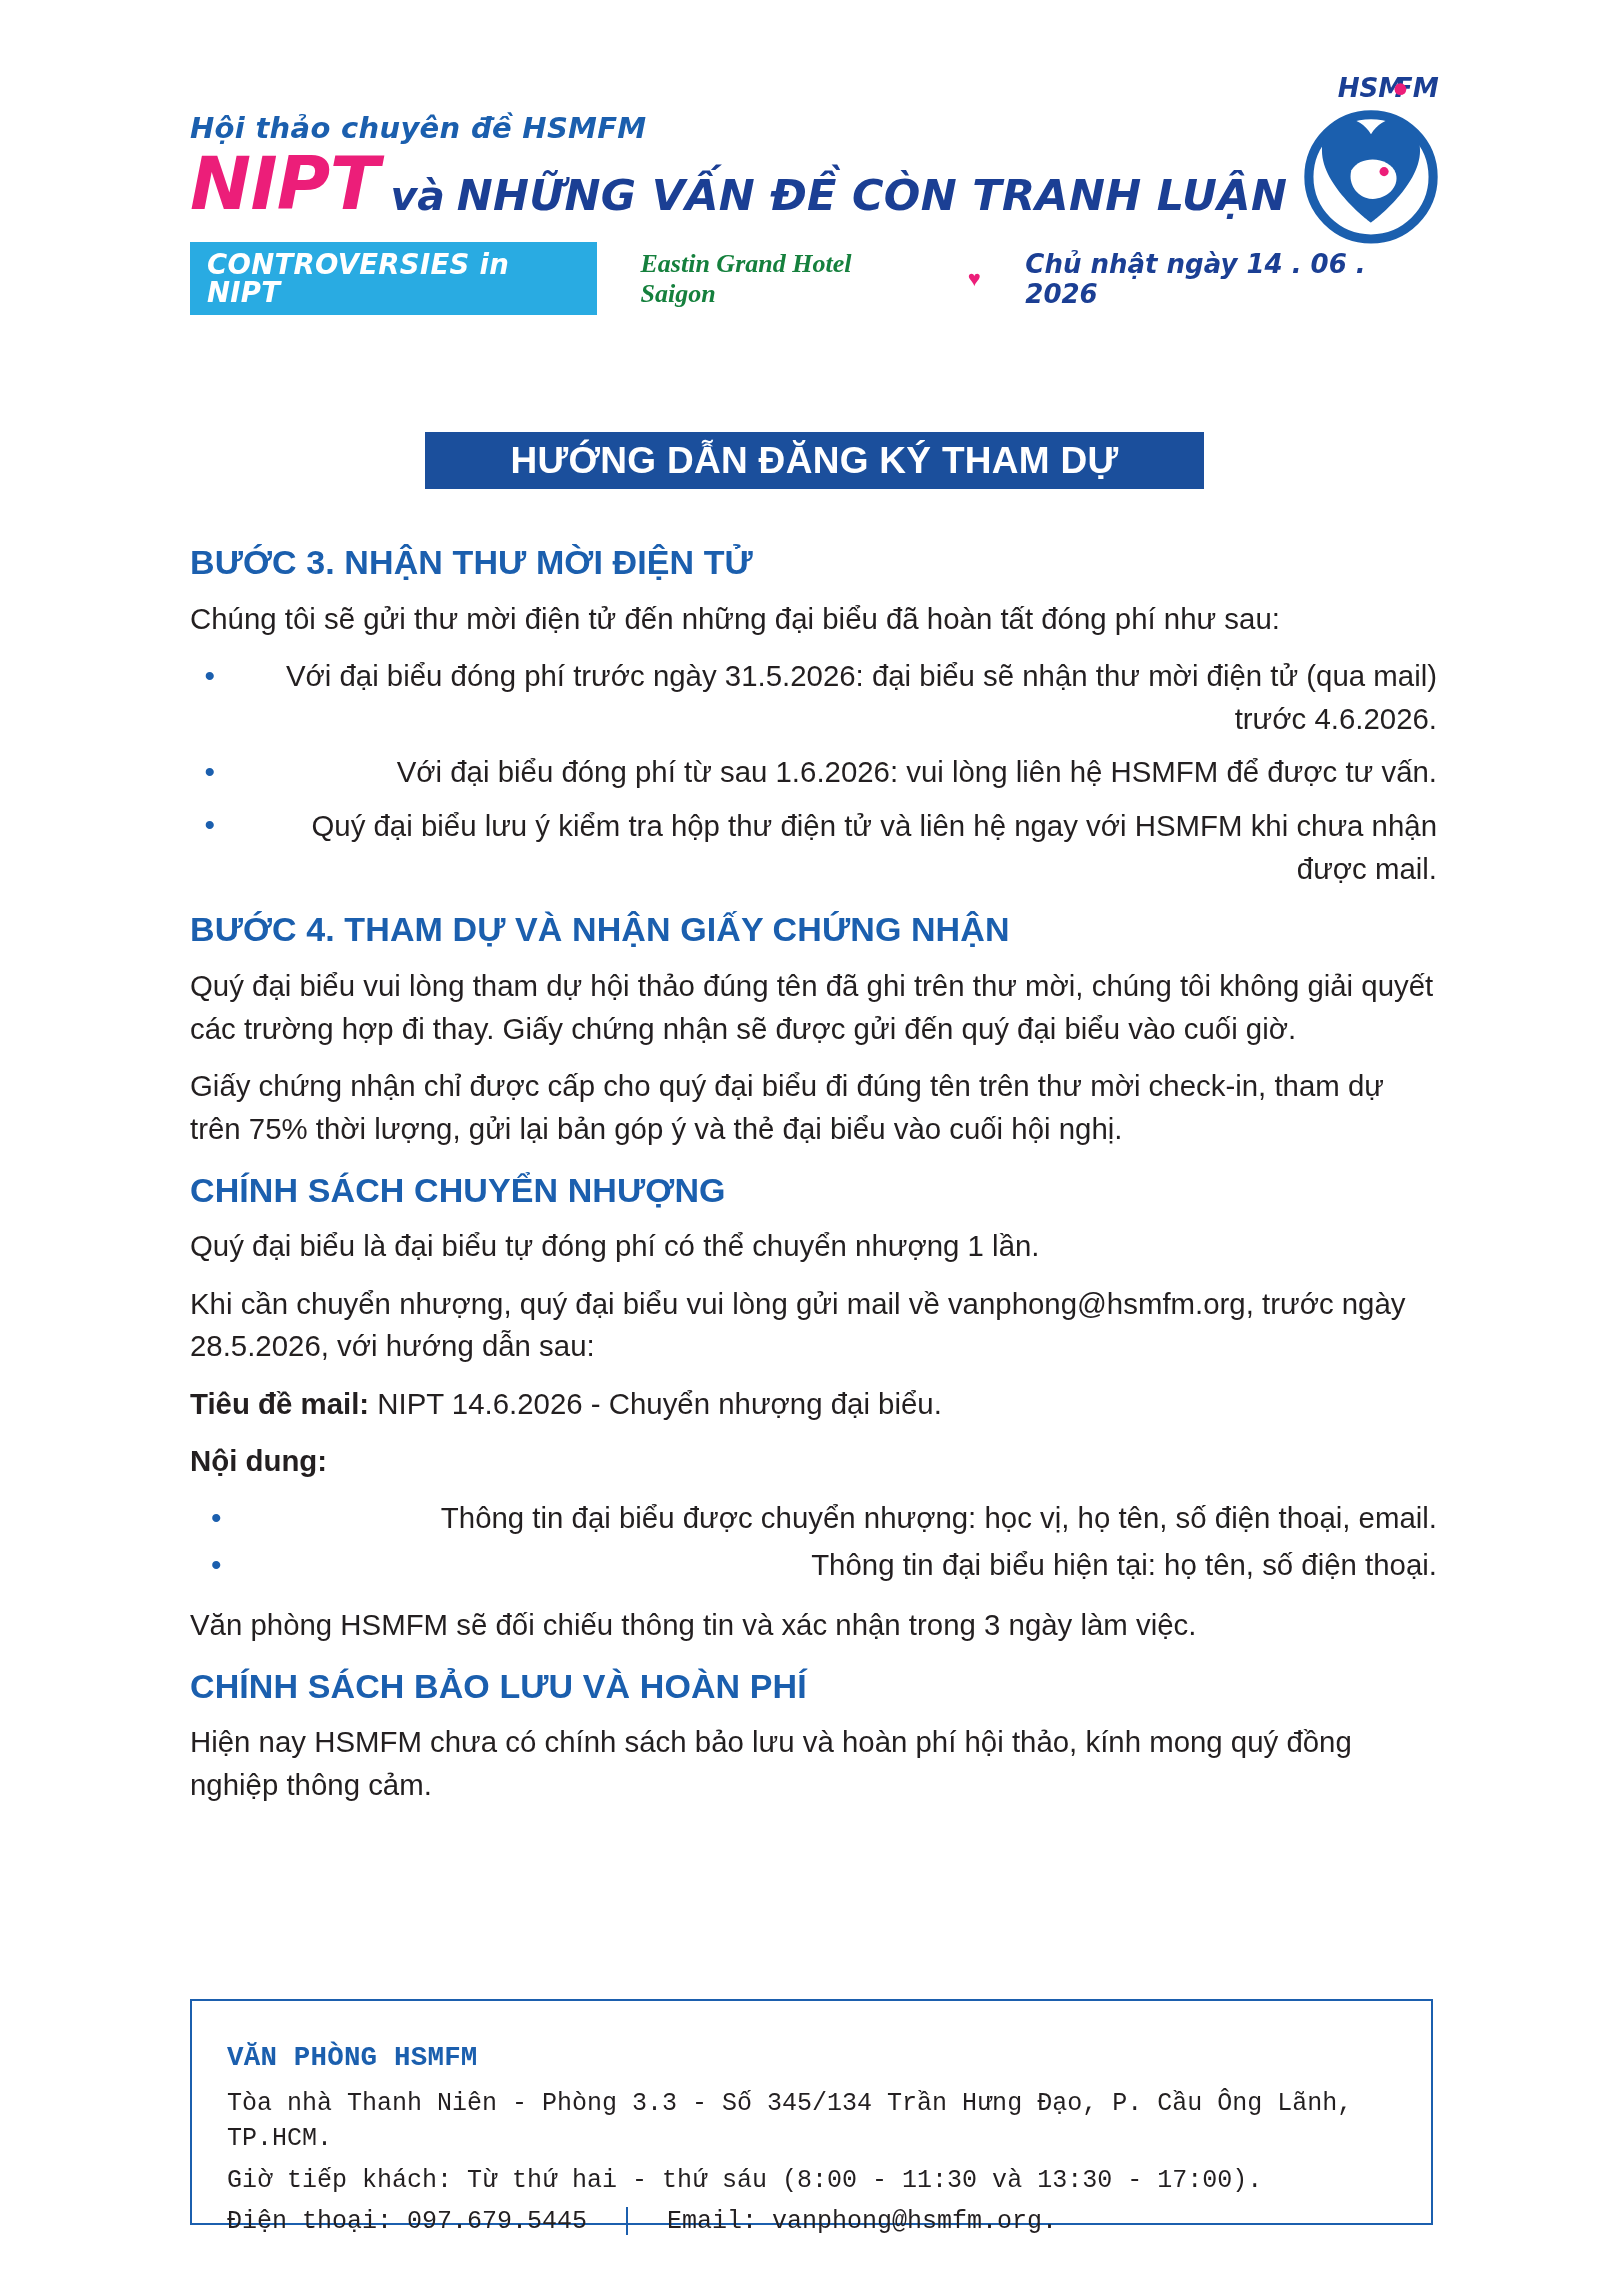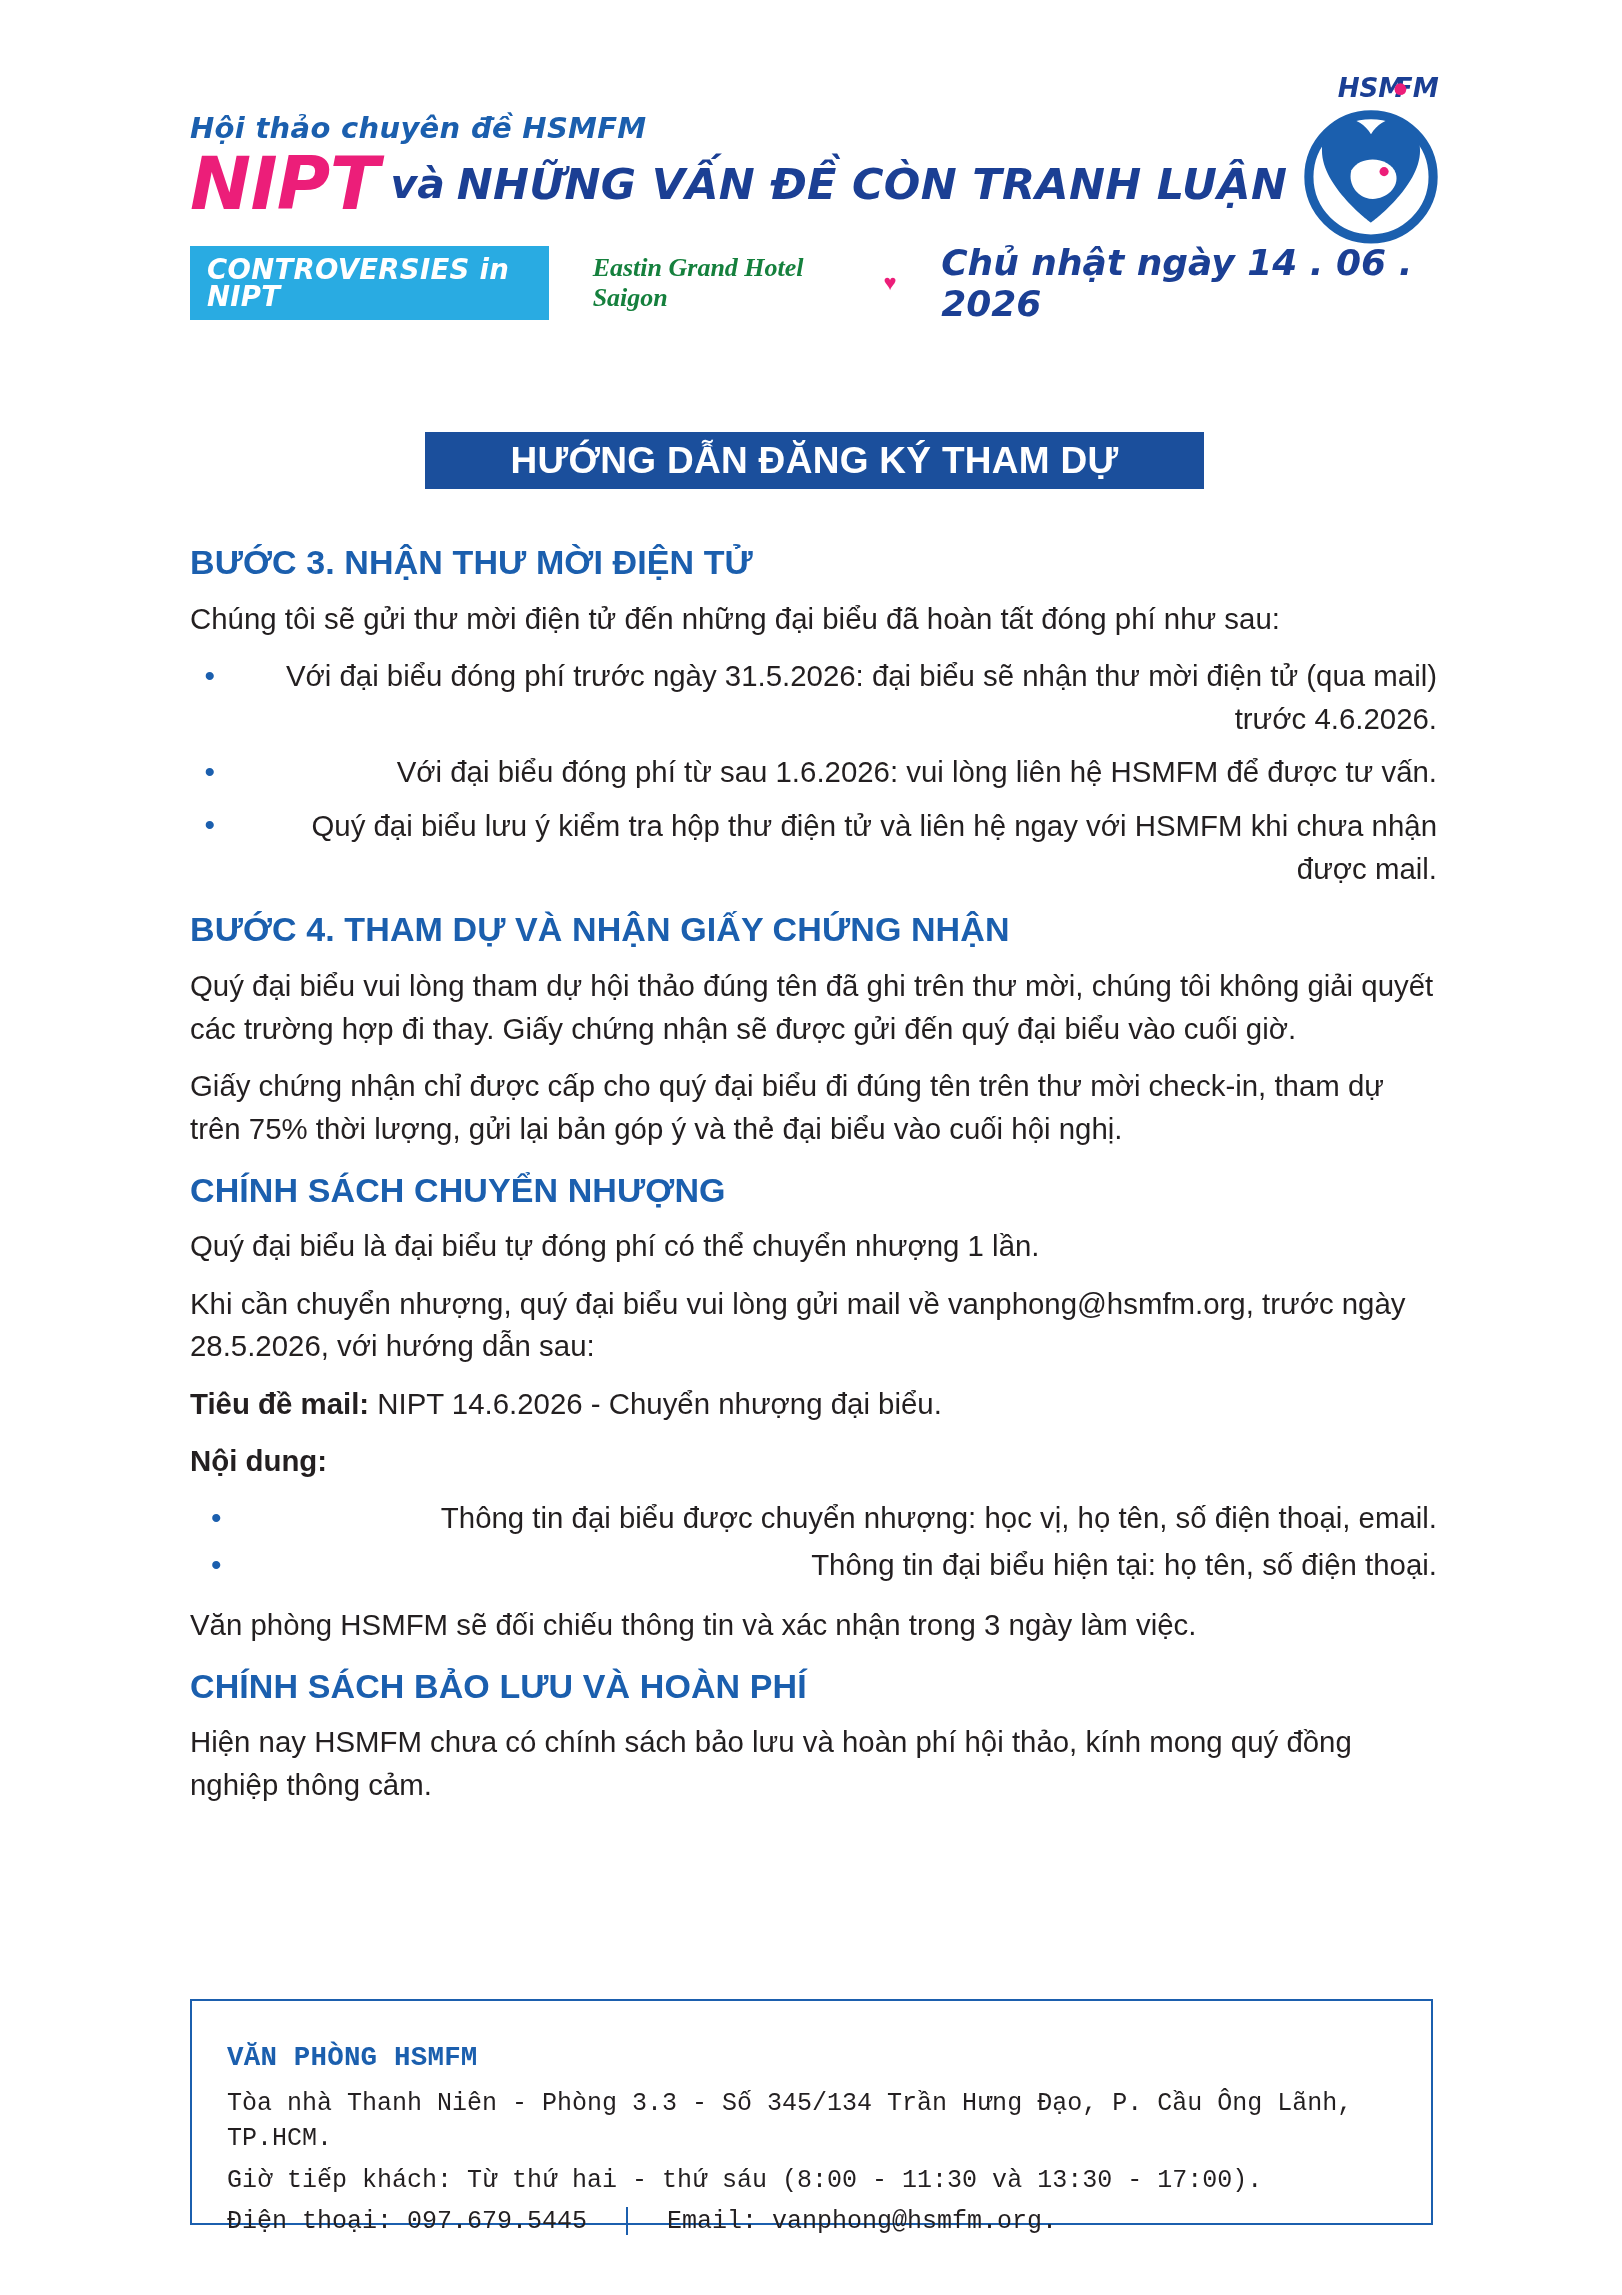--- a/index.html
+++ b/index.html
@@ -34,21 +34,21 @@
     font-family: "DejaVu Sans", sans-serif;
     font-weight: bold;
     font-style: italic;
     font-size: 29px;
     color: #1b5fae;
     letter-spacing: 0.3px;
     margin: 0 0 2px 0;
   }
   .title-line {
     display: flex;
-    align-items: center;
+    align-items: flex-end;
     gap: 11.8px;
     margin: 0 0 22px 0;
     white-space: nowrap;
   }
   .title-nipt {
     font-family: "DejaVu Sans", sans-serif;
     font-weight: bold;
     font-style: italic;
     font-size: 73px;
     line-height: 1;
@@ -97,21 +97,21 @@
   .heart {
     color: #ec1e79;
     font-size: 22px;
     line-height: 1;
     margin: 0 6.5px;
   }
   .datetext {
     font-family: "DejaVu Sans", sans-serif;
     font-weight: bold;
     font-style: italic;
-    font-size: 36px;
+    font-size: 26px;
     color: #1b3f94;
   }
 
   
   .logo {
     position: absolute;
     right: 167px;
     top: 72px;
     width: 170px;
     height: 177px;

